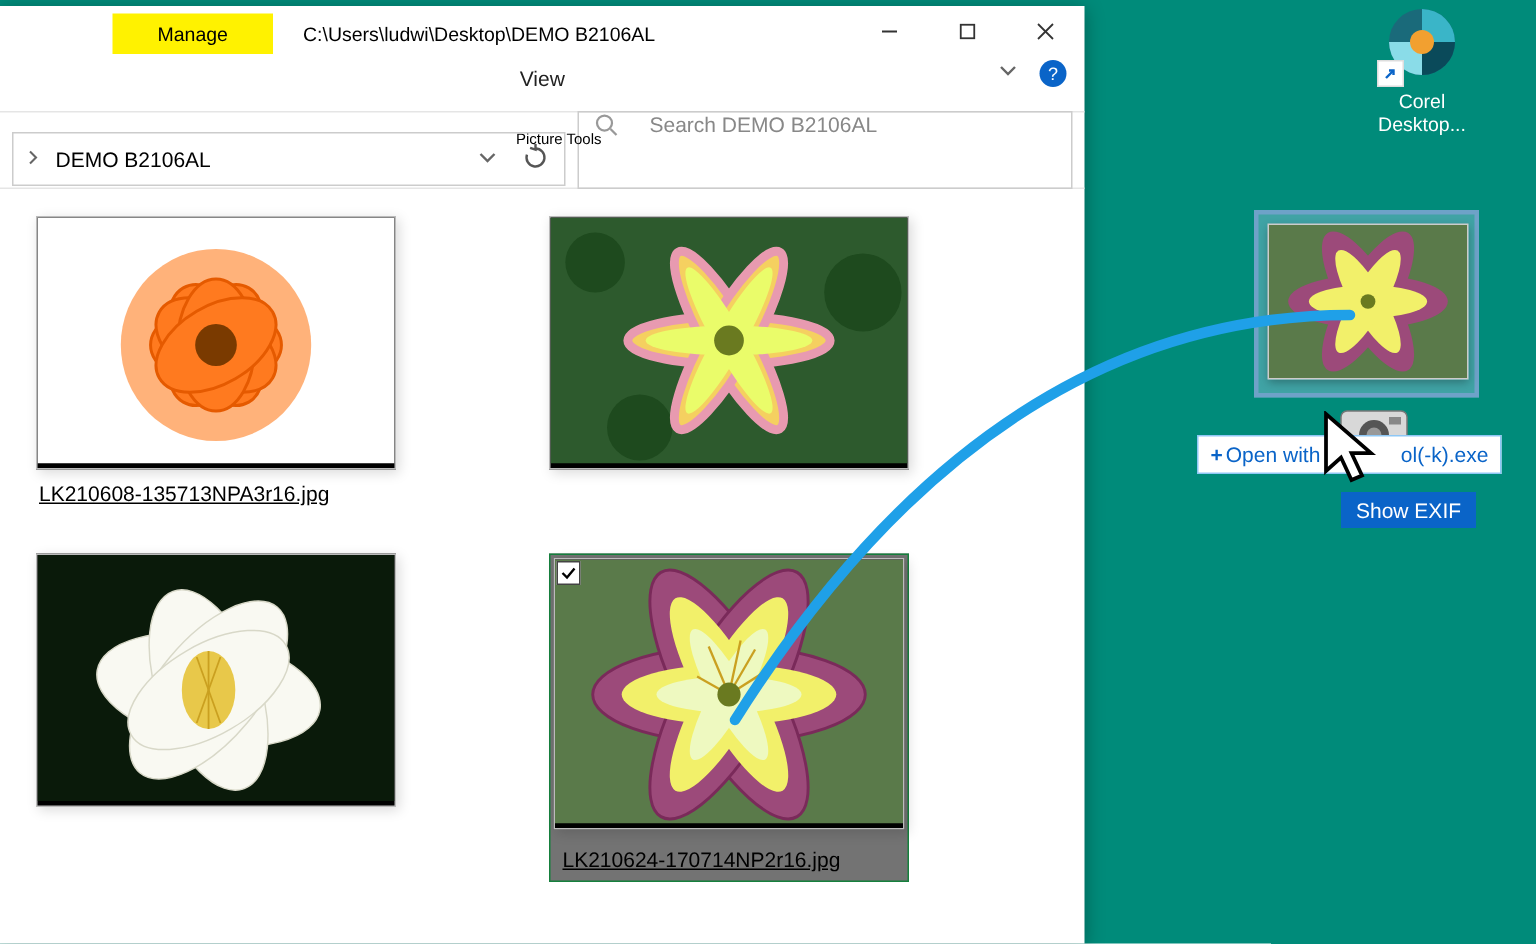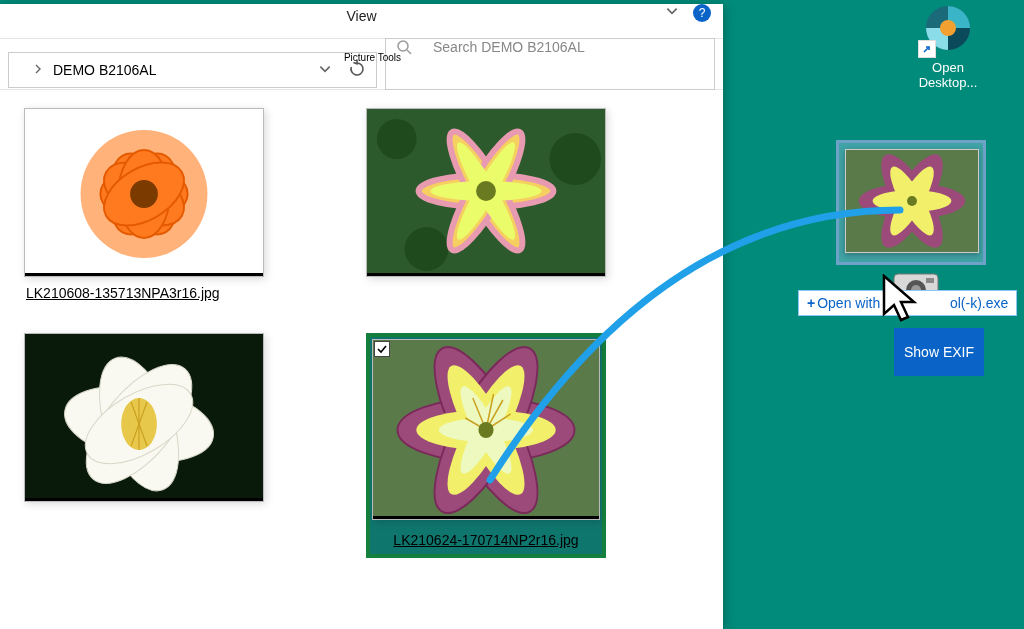--- a/index.html
+++ b/index.html
@@ -84,21 +84,21 @@
       border-top: 1px solid #e5e5e5;
       border-bottom: 1px solid #e5e5e5;
     }
     .breadcrumb {
       flex: 1;
       height: 36px;
       margin: 12px 8px 0 8px;
       border: 1px solid #ccc;
       display: flex;
       align-items: center;
-      padding: 0 24px;
+      padding: 0 8px;
       gap: 10px;
       position: relative;
     }
     .bc-chevron { color: #666; }
     .bc-seg { color: #000; font-size: 14px; }
     .bc-drop { position: absolute; right: 44px; color: #666; }
     .bc-refresh { position: absolute; right: 10px; }
     .searchbox {
       width: 330px;
       height: 52px;
@@ -128,24 +128,23 @@
       background: #000;
     }
     .thumb-name {
       margin-top: 8px;
       font-size: 14px;
       color: #000;
       padding-left: 2px;
     }
     .thumb-card.selected {
       position: relative;
-      background: #0f766e;
-      border: 4px solid #15803d;
+      background: #737373;
+      border: 1px solid #15803d;
       padding: 2px;
-      text-align: center;
     }
     .thumb-card.selected .thumb-name { padding: 4px 6px; }
     .checkbox-sel {
       position: absolute;
       left: 4px; top: 4px;
       width: 16px; height: 16px;
       background: #fff;
       border: 1px solid #444;
       display: flex; align-items: center; justify-content: center;
       font-size: 12px;
@@ -204,40 +203,62 @@
       color: #0a64c8;
       font-size: 14px;
       padding: 4px 8px;
       display: flex; align-items: center; gap: 2px;
     }
     .drop-name {
       position: absolute;
       left: 894px; top: 328px;
       background: #0a64c8;
       color: #fff;
-      padding: 16px 10px;
+      padding: 4px 10px;
       font-size: 14px;
     }
     .cursor {
       position: absolute;
       left: 880px; top: 274px;
       width: 44px; height: 54px;
       z-index: 20;
     }
     .drag-arc {
       position: absolute;
       left: 0; top: 0;
       width: 1024px; height: 629px;
       pointer-events: none;
     }
   </style>
 </head>
 <body>
 
 <div class="explorer">
+  <div class="titlebar">
+    <div class="ribbon-tab-manage">Manage</div>
+    <div class="addrbar-path">C:\Users\ludwi\Desktop\DEMO B2106AL</div>
+    <div class="window-controls">
+      <div class="wc-btn">
+        <svg viewBox="0 0 12 12">
+            <line x1="1" y1="6" x2="11" y2="6" stroke="#333" stroke-width="1.2"></line>
+          </svg>
+      </div>
+      <div class="wc-btn">
+        <svg viewBox="0 0 12 12">
+            <rect x="1.5" y="1.5" width="9" height="9" fill="none" stroke="#333" stroke-width="1.2"></rect>
+          </svg>
+      </div>
+      <div class="wc-btn">
+        <svg viewBox="0 0 12 12">
+            <line x1="1" y1="1" x2="11" y2="11" stroke="#333" stroke-width="1.2"></line>
+            <line x1="11" y1="1" x2="1" y2="11" stroke="#333" stroke-width="1.2"></line>
+          </svg>
+      </div>
+    </div>
+  </div>
 
   <div class="subbar">
     <div class="view-menu">View</div>
     <div class="pictools">Picture Tools</div>
     <div class="ribbon-drop">
       <svg width="14" height="14" viewBox="0 0 12 12">
           <polyline points="2,4 6,8 10,4" fill="none" stroke="#666" stroke-width="1.4"></polyline>
         </svg>
     </div>
     <div class="help-dot">?</div>
@@ -397,21 +418,21 @@
       <circle cx="28" cy="28" r="8" fill="#f2a030"></circle>
     </svg>
     <div class="shortcut-arrow">
       <svg viewBox="0 0 10 10">
           <path d="M2 8 L2 4 L4 4 L4 6 L8 2 L6 2 L6 0 L10 0 L10 4 L8 4 L8 2" fill="none"></path>
           <polyline points="2,8 7,3" stroke="#0a64c8" stroke-width="1.6"></polyline>
           <polyline points="4,3 7,3 7,6" fill="none" stroke="#0a64c8" stroke-width="1.6"></polyline>
         </svg>
     </div>
   </div>
-  <div>Open</div>
+  <div>Corel</div>
   <div>Desktop...</div>
 </div>
 
 <div class="drag-ghost">
   <svg class="drag-thumb" viewBox="0 0 134 104" preserveAspectRatio="none">
     <rect width="134" height="104" fill="#5a7a4a"></rect>
     <g transform="translate(67,52)">
       <g fill="#9c4a7a">
           <ellipse rx="54" ry="18" transform="rotate(0)"></ellipse>
           <ellipse rx="54" ry="18" transform="rotate(60)"></ellipse>
@@ -432,21 +453,21 @@
     <rect x="8" y="10" width="44" height="32" rx="4" fill="#d8d8d8" stroke="#777"></rect>
     <circle cx="30" cy="26" r="10" fill="#555"></circle>
     <circle cx="30" cy="26" r="5" fill="#999"></circle>
     <rect x="40" y="14" width="8" height="5" fill="#888"></rect>
   </svg>
 </div>
 
 <div class="drop-label">
   <span style="font-weight:bold">+ </span>
   <span>Open with e</span>
-  <span style="margin-left:56px">ol(-k).exe</span>
+  <span style="margin-left:40px">ol(-k).exe</span>
 </div>
 
 <div class="drop-name">Show EXIF</div>
 
 <div class="cursor">
   <svg width="44" height="54" viewBox="0 0 44 54">
     <polygon points="4,2 4,40 14,31 21,46 28,43 21,28 34,28" fill="#fff" stroke="#000" stroke-width="2.5"></polygon>
   </svg>
 </div>
 

